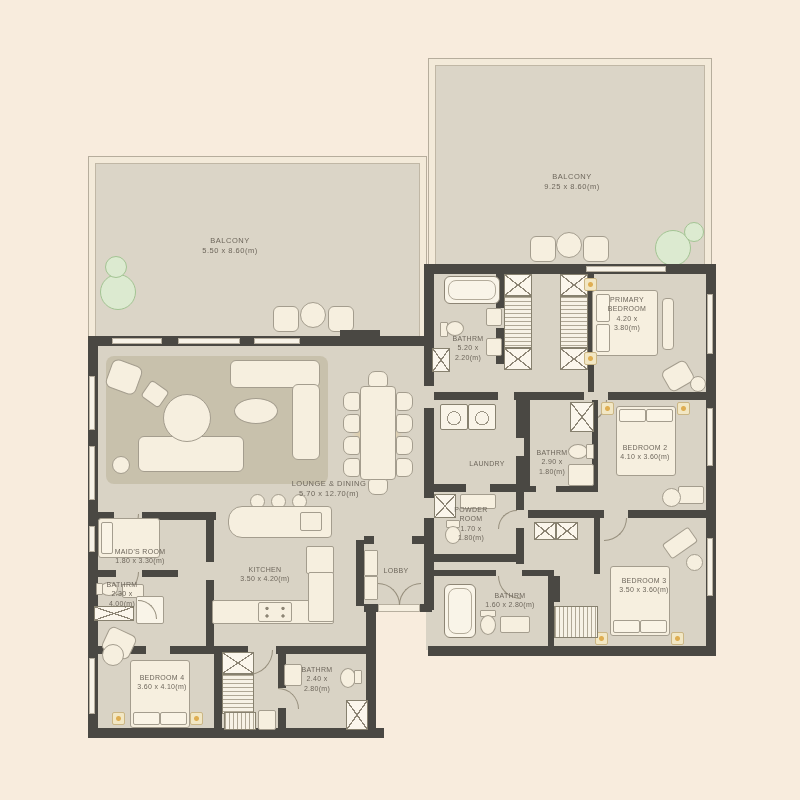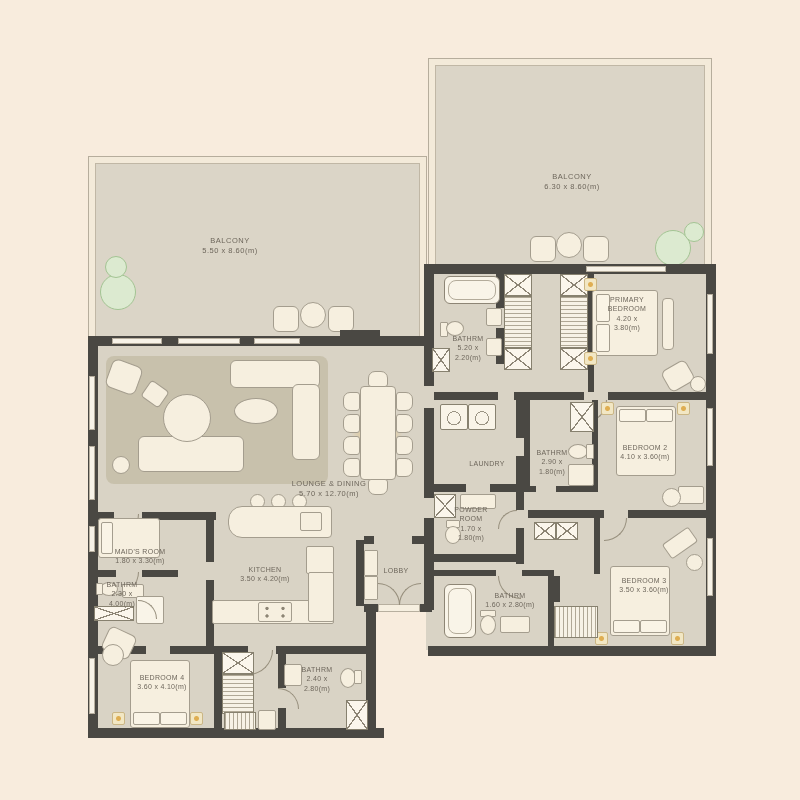--- a/index.html
+++ b/index.html
@@ -279,21 +279,21 @@
   <div class="fur" style="left:500px;top:616px;width:28px;height:15px;border-radius:2px"></div>
   <div class="wall" style="left:548px;top:576px;width:12px;height:26px"></div>
   <div class="hatchx" style="left:554px;top:606px;width:42px;height:30px"></div>
 
   <div class="label lg" style="left:230px;top:246px">
     <span class="ll">BALCONY</span>
     <span class="ll">5.50 x 8.60(m)</span>
   </div>
   <div class="label lg" style="left:572px;top:182px">
     <span class="ll">BALCONY</span>
-    <span class="ll">6.30 x 8.60(m)</span>
+    <span class="ll">9.25 x 8.60(m)</span>
   </div>
   <div class="label lg" style="left:329px;top:489px">
     <span class="ll">LOUNGE &amp; DINING</span>
     <span class="ll">5.70 x 12.70(m)</span>
   </div>
   <div class="label" style="left:468px;top:348px">
     <span class="ll">BATHRM</span>
     <span class="ll">5.20 x</span>
     <span class="ll">2.20(m)</span>
   </div>

